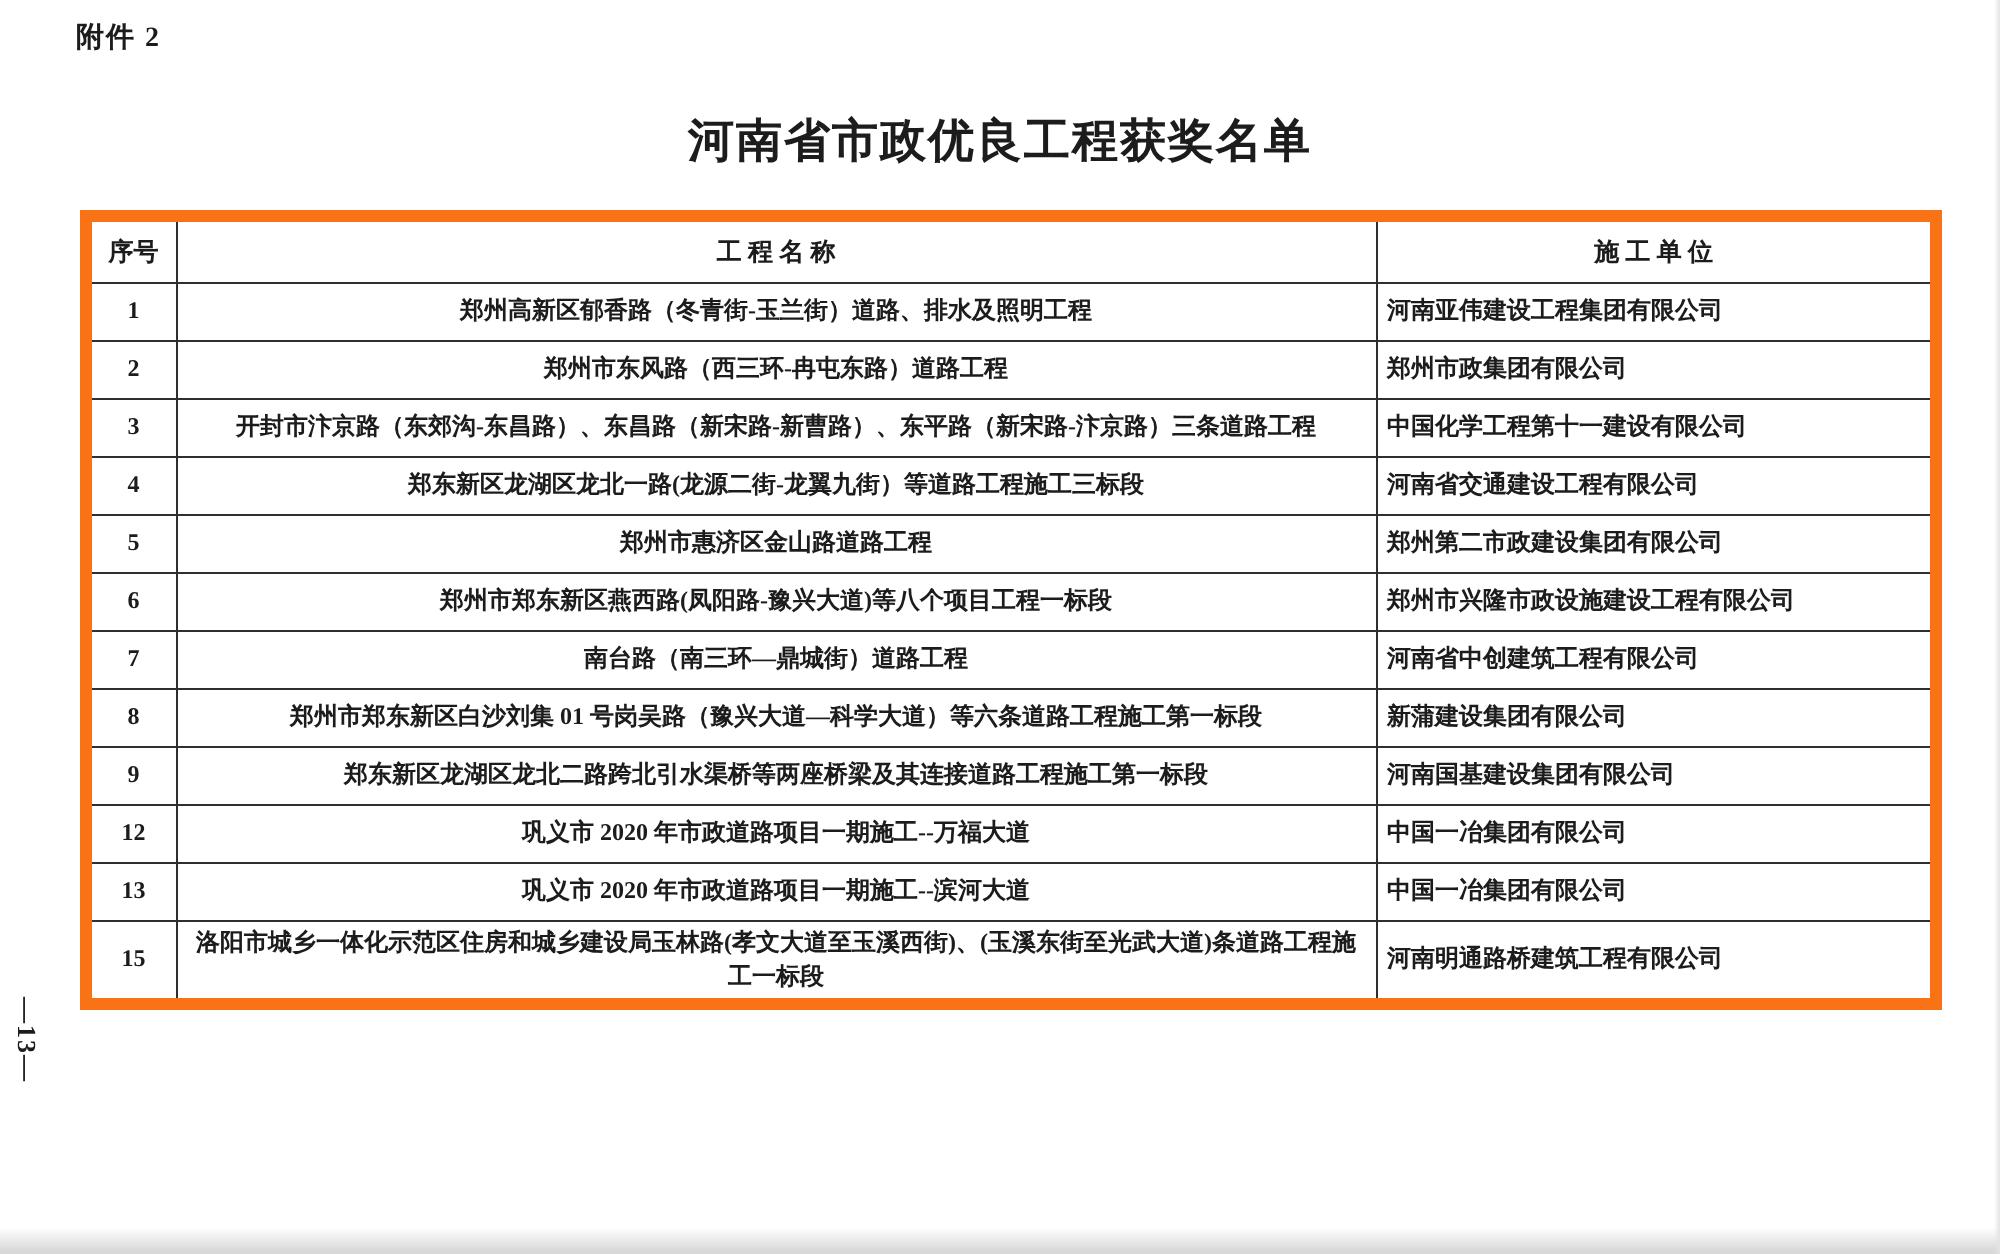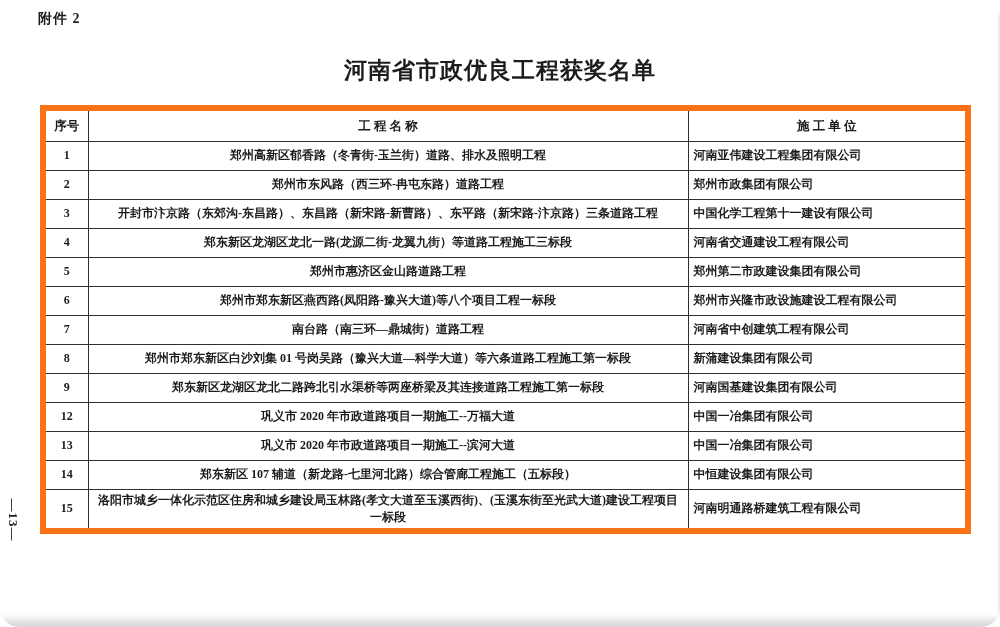--- a/index.html
+++ b/index.html
@@ -7,21 +7,20 @@
   body {
     font-family: "Liberation Serif", "DejaVu Serif", serif;
     color: #1c1c1c;
   }
   .page {
     position: relative;
     width: 1000px;
     height: 627px;
     background: #ffffff;
     overflow: hidden;
-    border-radius: 19px;
   }
   .attachment-label {
     position: absolute;
     left: 38px;
     top: 10px;
     font-size: 14px;
     font-weight: bold;
     letter-spacing: 1px;
   }
   .doc-title {
@@ -164,27 +163,22 @@
           <td class="cell-index">12</td>
           <td class="cell-project">巩义市 2020 年市政道路项目一期施工--万福大道</td>
           <td class="cell-unit">中国一冶集团有限公司</td>
         </tr>
         <tr>
           <td class="cell-index">13</td>
           <td class="cell-project">巩义市 2020 年市政道路项目一期施工--滨河大道</td>
           <td class="cell-unit">中国一冶集团有限公司</td>
         </tr>
         <tr>
-          <td class="cell-index">14</td>
-          <td class="cell-project">郑东新区 107 辅道（新龙路-七里河北路）综合管廊工程施工（五标段）</td>
-          <td class="cell-unit">中恒建设集团有限公司</td>
-        </tr>
-        <tr>
           <td class="cell-index">15</td>
-          <td class="cell-project">洛阳市城乡一体化示范区住房和城乡建设局玉林路(孝文大道至玉溪西街)、(玉溪东街至光武大道)建设工程项目一标段</td>
+          <td class="cell-project">洛阳市城乡一体化示范区住房和城乡建设局玉林路(孝文大道至玉溪西街)、(玉溪东街至光武大道)条道路工程施工一标段</td>
           <td class="cell-unit">河南明通路桥建筑工程有限公司</td>
         </tr>
       </tbody>
   </table>
 
   <div class="page-number">—13—</div>
 
   <div class="scan-edge-bottom"></div>
   <div class="scan-edge-right"></div>
 </div>

